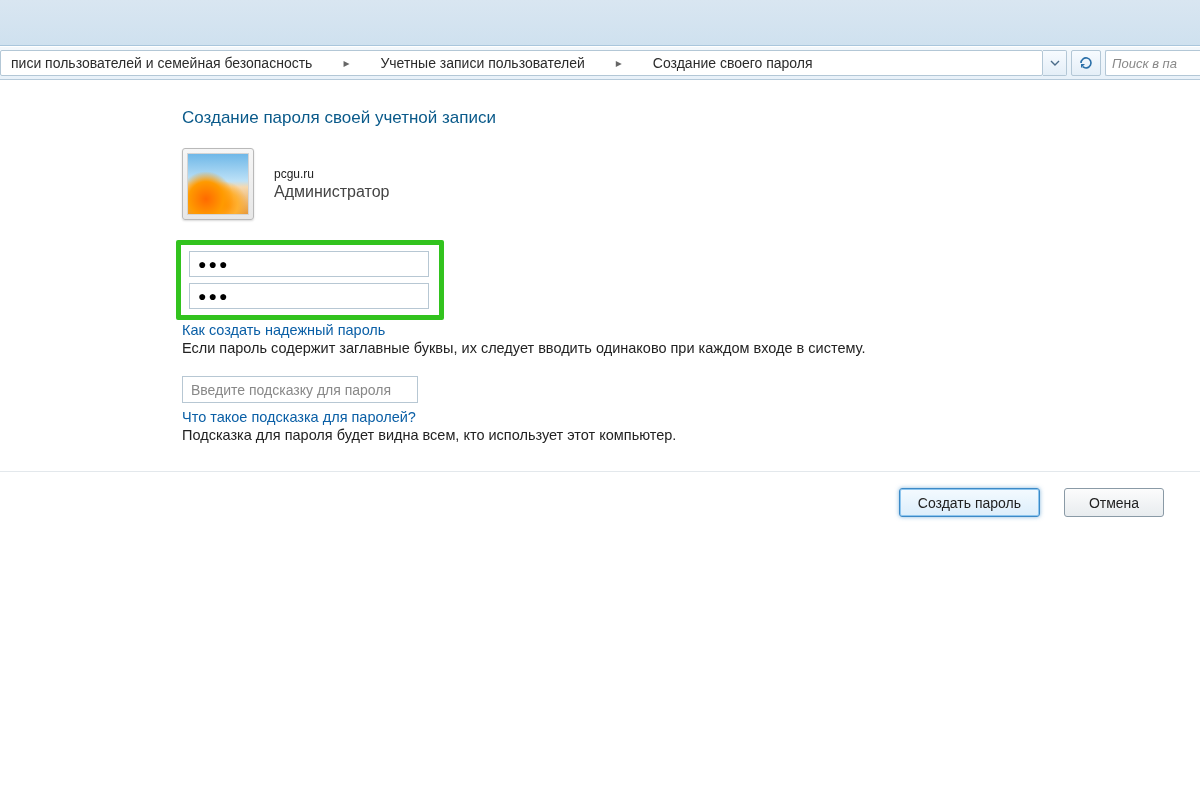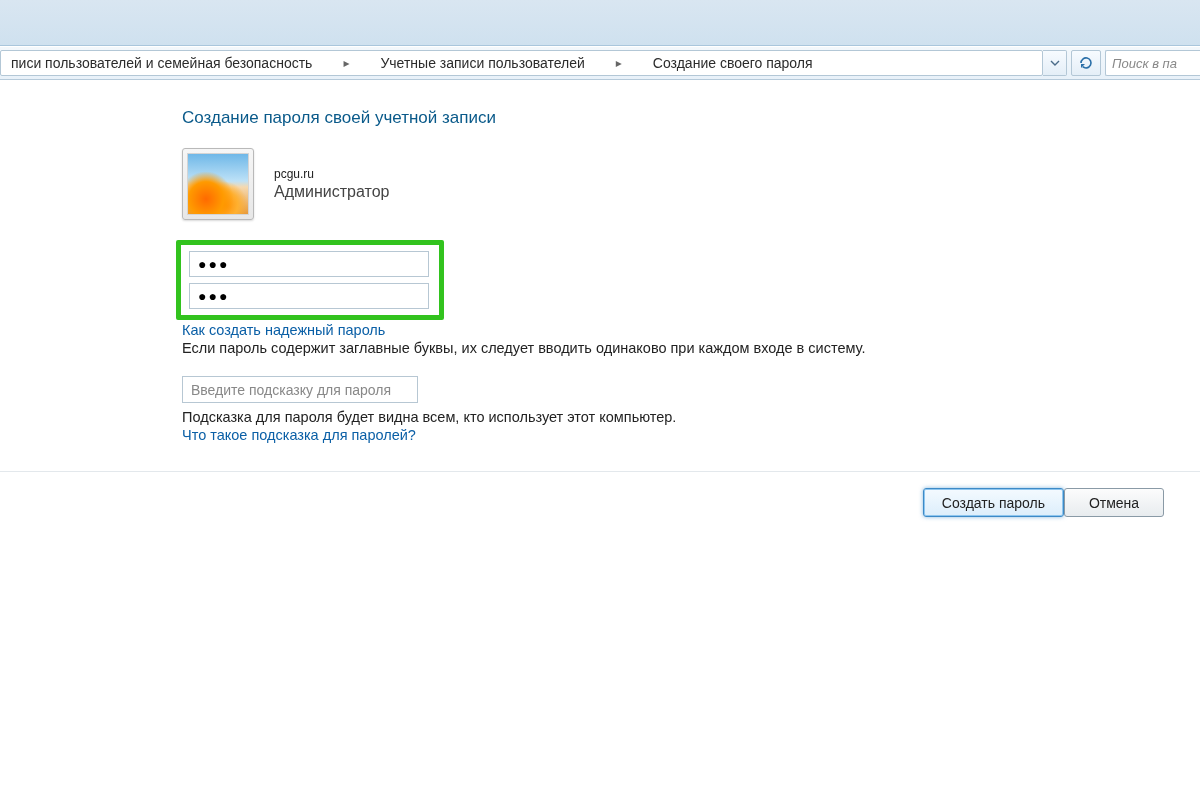--- a/index.html
+++ b/index.html
@@ -165,21 +165,21 @@
     padding: 0 8px;
     display: flex; align-items: center;
   }
   .sep-line {
     border-top: 1px solid #e3e8ec;
     margin-top: 28px;
   }
   .button-row {
     display: flex;
     justify-content: flex-end;
-    gap: 0;
+    gap: 24px;
     padding: 16px 36px 0 0;
   }
   .btn {
     min-width: 100px;
     height: 29px;
     padding: 0 18px;
     border: 1px solid #8a9aa6;
     border-radius: 3px;
     background: linear-gradient(#fcfcfc,#e8ecef);
     font-size: 14px;
@@ -241,22 +241,22 @@
     <div class="pw-input">●●●</div>
     <div class="pw-input">●●●</div>
   </div>
 
   <div class="body-text"><span class="link">Как создать надежный пароль</span></div>
   <div class="body-text">Если пароль содержит заглавные буквы, их следует вводить одинаково при каждом входе в систему.</div>
 
   <div class="hint-input">
     <span>Введите подсказку для пароля</span>
   </div>
+  <div class="body-text"><span class="link">Что такое подсказка для паролей?</span></div>
   <div class="body-text">Подсказка для пароля будет видна всем, кто использует этот компьютер.</div>
-  <div class="body-text"><span class="link">Что такое подсказка для паролей?</span></div>
 
   <div class="sep-line"></div>
 
   <div class="button-row">
     <div class="btn primary">Создать пароль</div>
     <div class="btn">Отмена</div>
   </div>
 
 </div>
 

